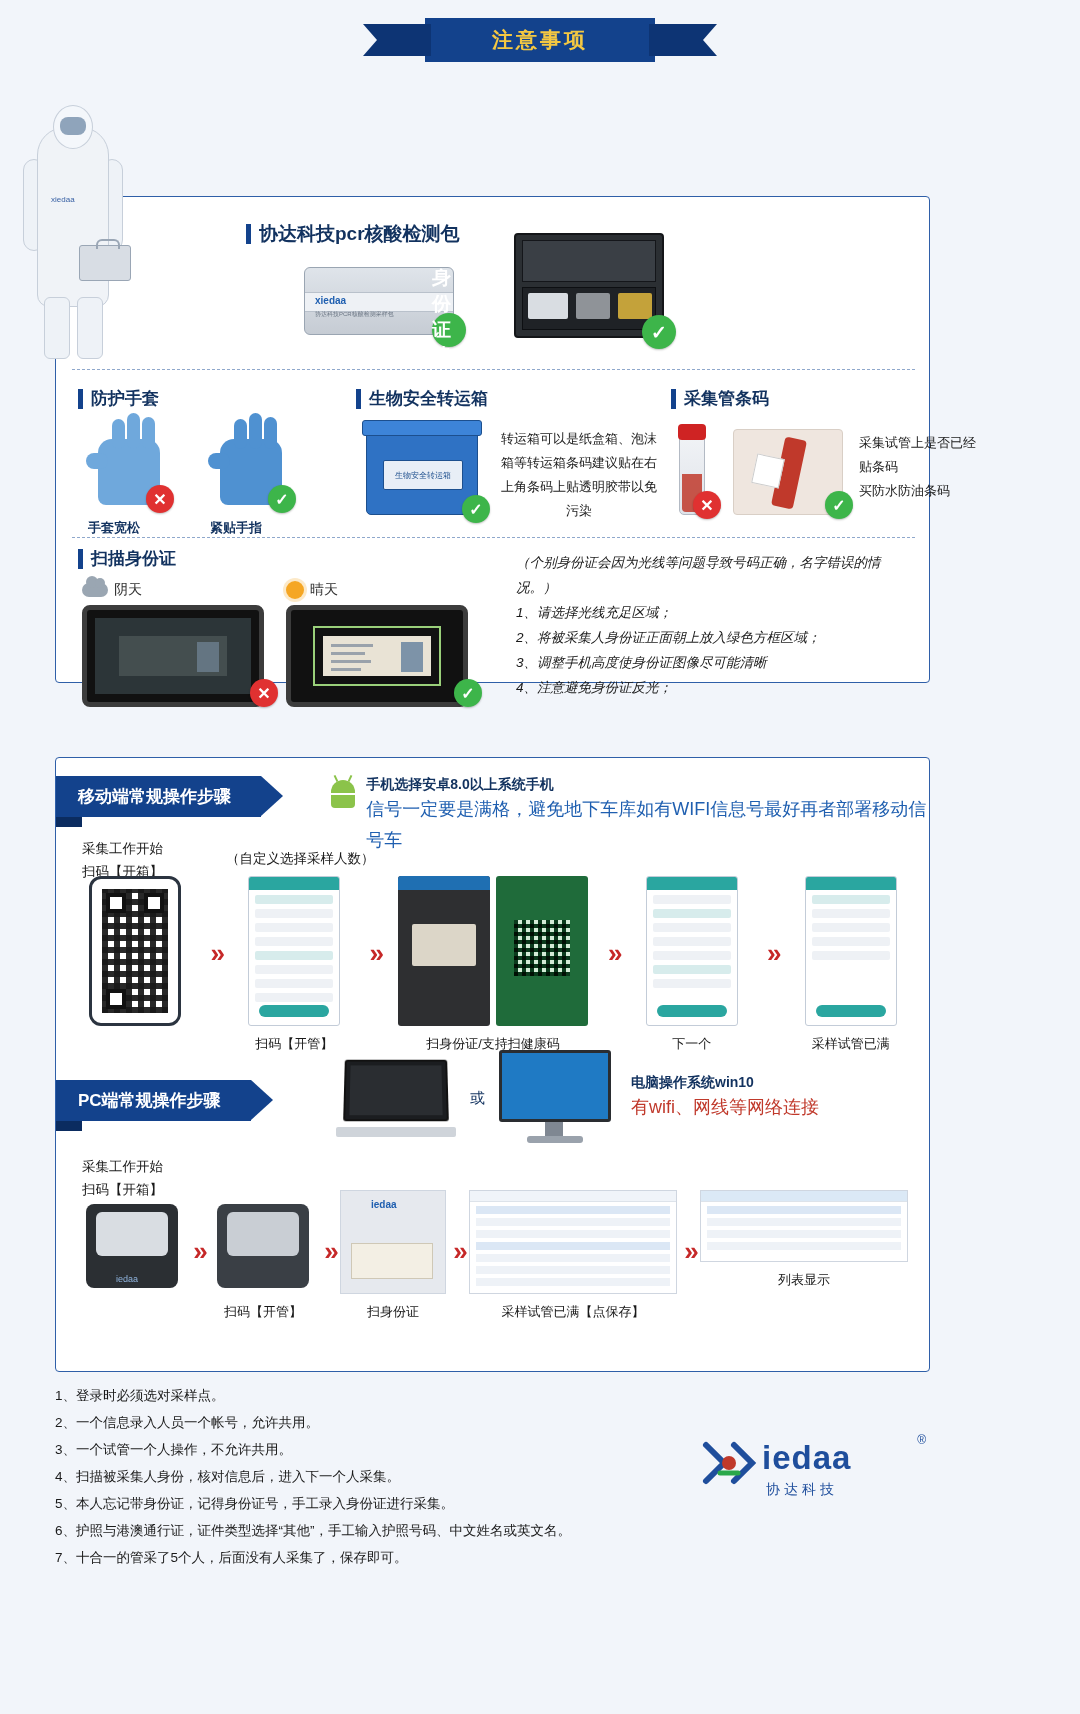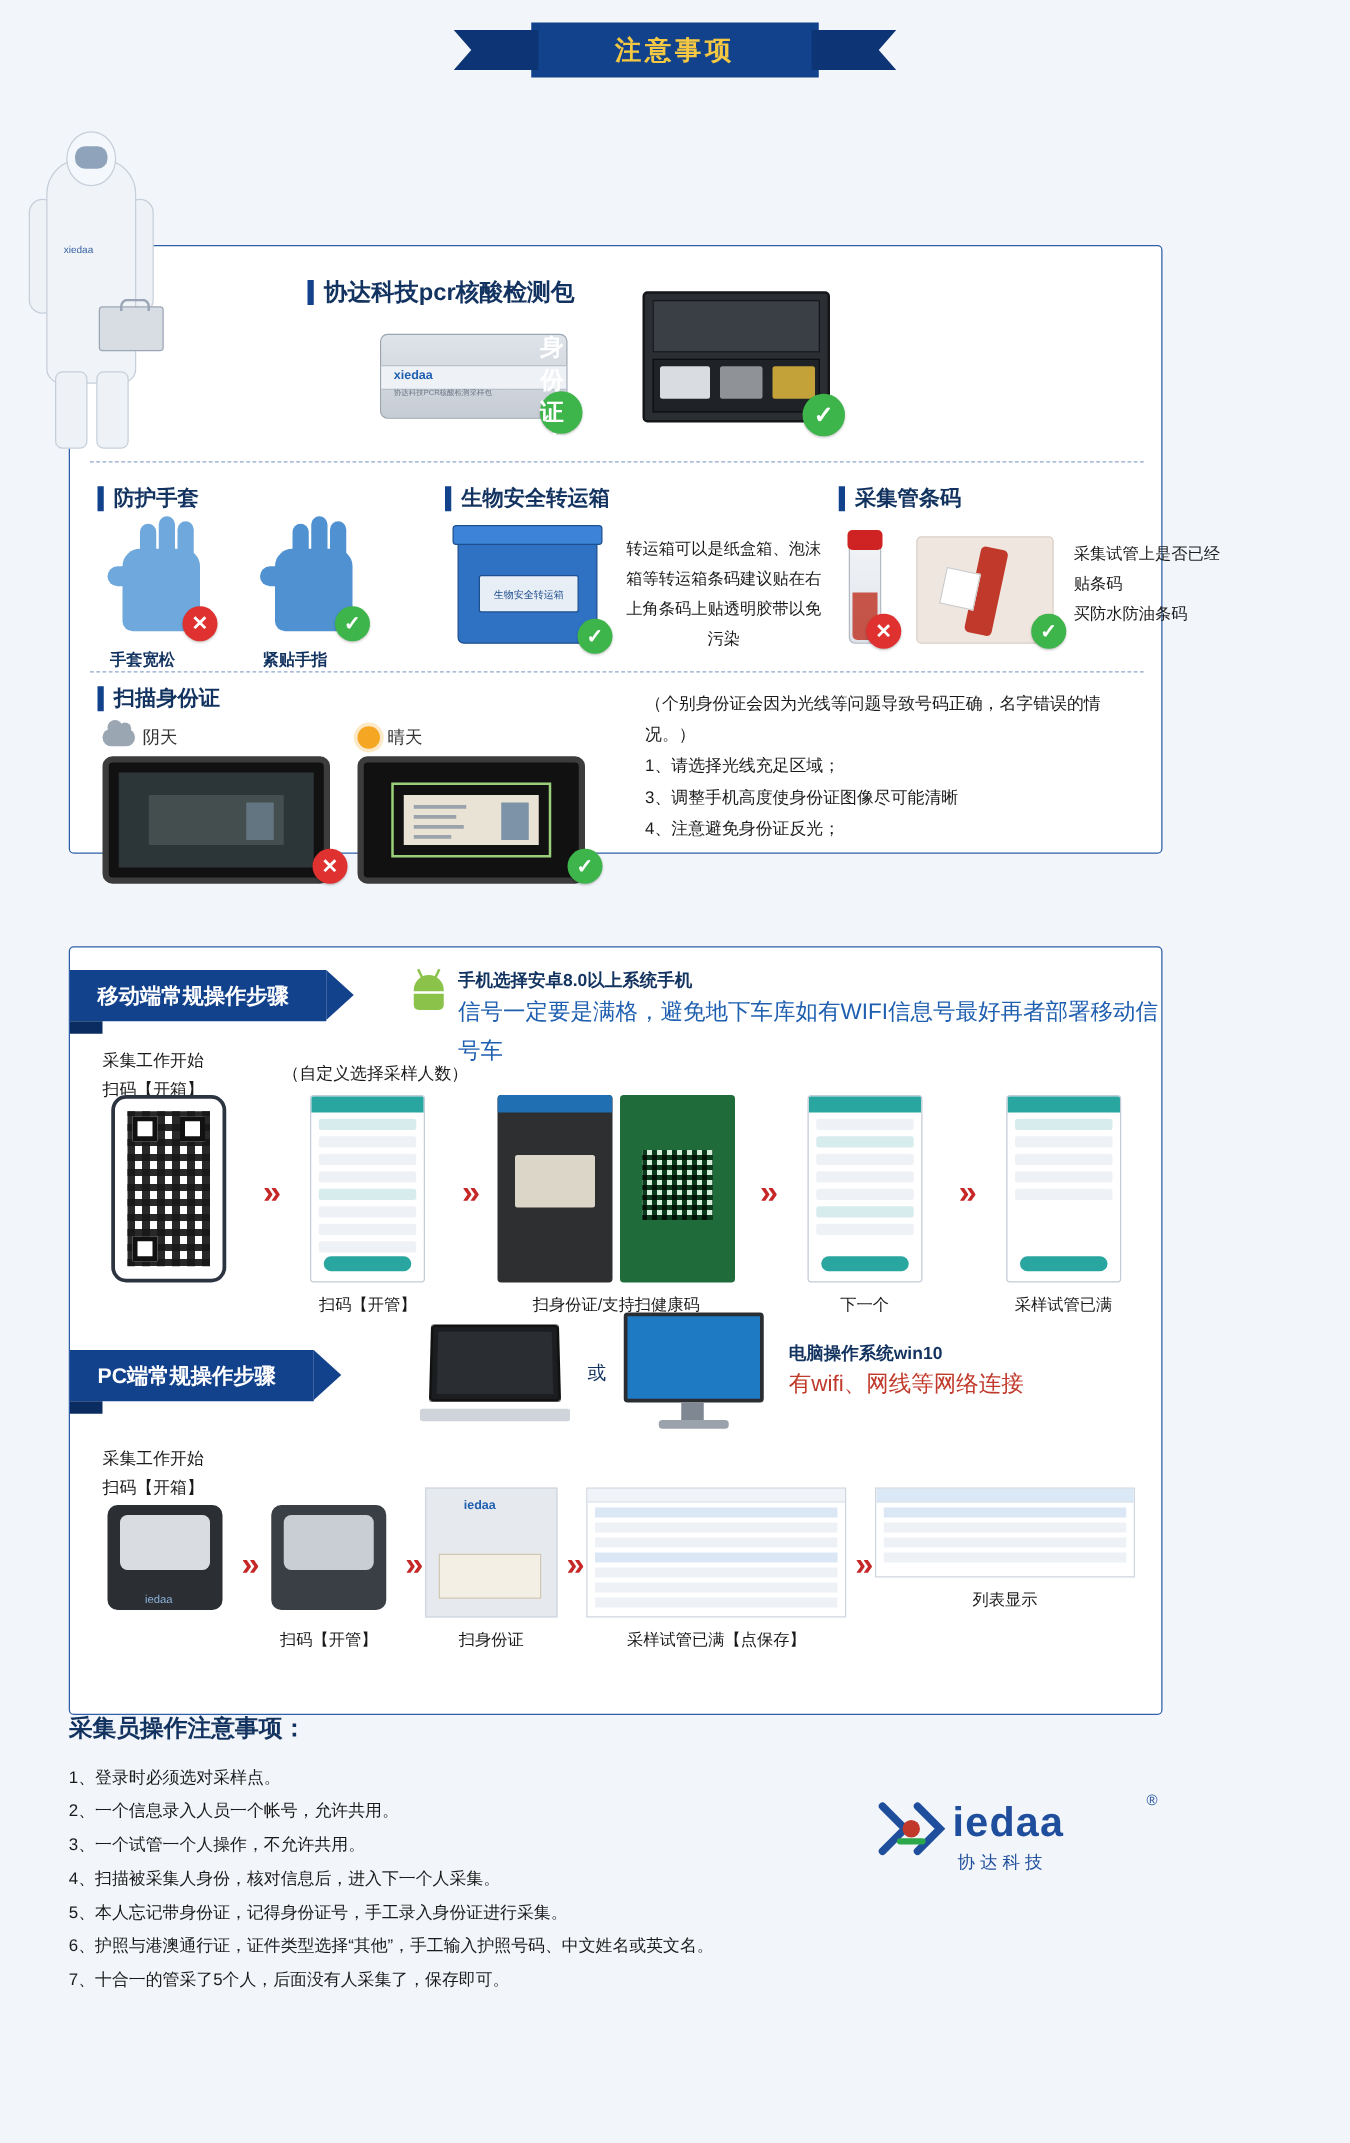--- a/index.html
+++ b/index.html
@@ -216,21 +216,21 @@
   .idscan .card-img .photo { position:absolute; right:8px; top:6px; width:22px; height:30px; background:#7d93a8;}
   .idscan .card-img .ln { position:absolute; left:8px; height:3px; background:#9aa2ab;}
 
   .weather-ico { display:inline-flex; align-items:center; gap:6px; font-size:14px; color:#333; }
   .cloud { width:26px; height:14px; background:#9aa6b2; border-radius:9px; position:relative;}
   .cloud::before{content:"";position:absolute;left:4px;top:-7px;width:12px;height:12px;background:#9aa6b2;border-radius:50%;}
   .cloud::after{content:"";position:absolute;left:13px;top:-5px;width:10px;height:10px;background:#9aa6b2;border-radius:50%;}
   .sun { width:18px; height:18px; background:#f5a623; border-radius:50%; box-shadow:0 0 0 3px rgba(245,166,35,.25);}
 
   .notice-title { color:#c0392b; font-weight:bold; font-size:15px;}
-  .notice-body { font-size: 13.5px; color:#1a1a1a; line-height: 1.85;}
+  .notice-body { font-size: 13.5px; color:#1a1a1a; line-height: 1.85; font-style: italic;}
   .notice-label { color:#111; font-weight:bold; font-size:15px;}
 
   
   #card-flow { left: 55px; top: 705px; width: 875px; height: 615px; margin-top: 34px; }
 
   .flag {
     position: relative;
     background: #13428c;
     color: #fff;
     font-size: 17px;
@@ -488,20 +488,21 @@
           </div>
         </div>
         <div class="badge ok sm" style="position:absolute; left:168px; top:74px;">✓</div>
       </div>
     </div>
 
     <div style="position:absolute; left:460px; top:352px; width:400px;">
       <div class="notice-body" style="margin-top:2px;">
         <div>（个别身份证会因为光线等问题导致号码正确，名字错误的情况。）</div>
         <div>1、请选择光线充足区域；</div>
+        <div>2、将被采集人身份证正面朝上放入绿色方框区域；</div>
         <div>3、调整手机高度使身份证图像尽可能清晰</div>
         <div>4、注意避免身份证反光；</div>
       </div>
     </div>
   </div>
 
   <div class="card" id="card-flow">
 
     <div style="position:absolute; left:18px; top:18px;">
       <div class="flag">移动端常规操作步骤</div>
@@ -688,21 +689,20 @@
             <div class="tr"></div>
             <div class="tr"></div>
             <div class="tr"></div>
         </div>
         <div class="caption">列表显示</div>
       </div>
     </div>
   </div>
 
   <div id="notes">
-    <div class="notes-title">采集员操作注意事项：</div>
     <div class="notes-list">
       <div>1、登录时必须选对采样点。</div>
       <div>2、一个信息录入人员一个帐号，允许共用。</div>
       <div>3、一个试管一个人操作，不允许共用。</div>
       <div>4、扫描被采集人身份，核对信息后，进入下一个人采集。</div>
       <div>5、本人忘记带身份证，记得身份证号，手工录入身份证进行采集。</div>
       <div>6、护照与港澳通行证，证件类型选择“其他”，手工输入护照号码、中文姓名或英文名。</div>
       <div>7、十合一的管采了5个人，后面没有人采集了，保存即可。</div>
     </div>
 

